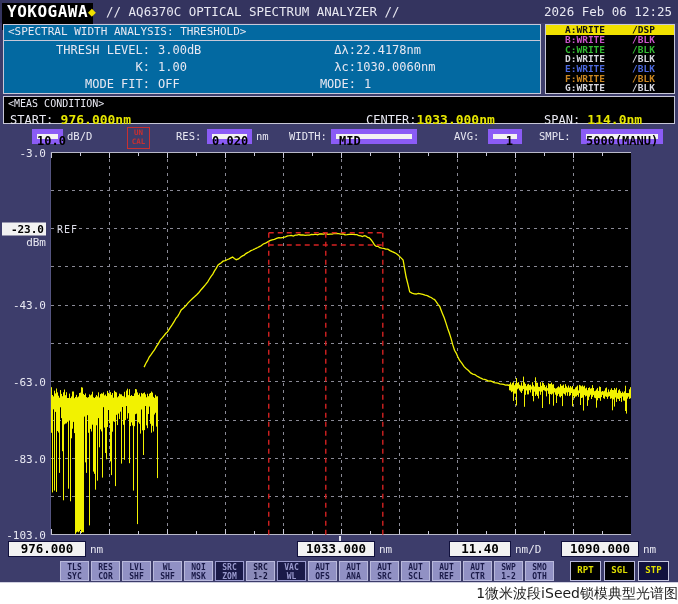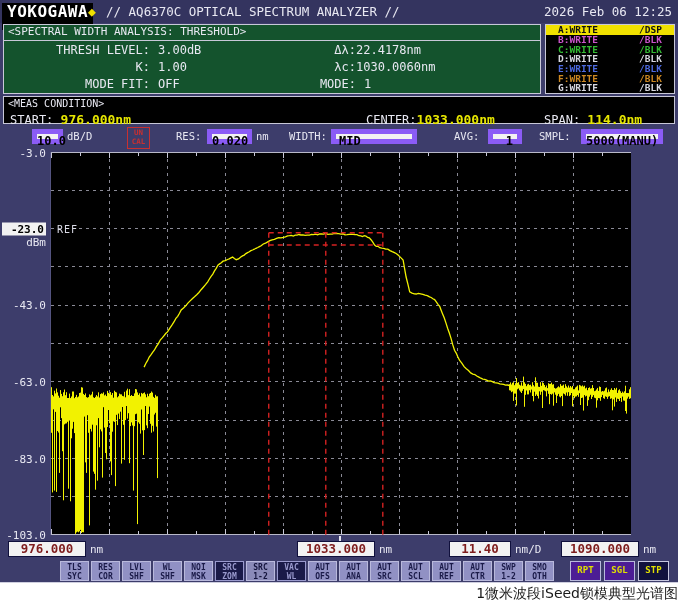--- a/index.html
+++ b/index.html
@@ -7,32 +7,32 @@
   #screen{position:absolute;left:0;top:0;width:678px;height:583px;background:#3d3d6b;border-bottom:1px solid #cfcfdf;box-sizing:border-box;}
 
   
   #titlebar{position:absolute;left:0;top:0;width:100%;height:23px;background:#34345f;}
   #logo{position:absolute;left:2px;top:3px;height:27px;line-height:17px;background:#000;color:#fff;font-weight:bold;font-size:16px;padding:0 5px;letter-spacing:.5px;}
   #logo-diamond{position:absolute;left:88px;top:3px;color:#f0e000;font-size:13px;line-height:17px;}
   #sys-title{position:absolute;left:106px;top:4px;color:#e8e8f2;font-size:12.5px;white-space:nowrap;}
   #datetime{position:absolute;right:6px;top:4px;color:#e8e8f2;font-size:12.5px;white-space:nowrap;}
 
   
-  #analysis{position:absolute;left:3px;top:24px;width:538px;height:70px;background:#14532d;border:1px solid #c8c8d8;box-sizing:border-box;}
+  #analysis{position:absolute;left:3px;top:24px;width:538px;height:70px;background:#0369a1;border:1px solid #c8c8d8;box-sizing:border-box;}
   #analysis-title{height:15px;line-height:14px;color:#e8e8f2;font-size:11px;padding-left:4px;border-bottom:1px solid #c8c8d8;white-space:nowrap;}
   #analysis-rows{padding-top:1px;}
   .arow{display:grid;grid-template-columns:146px 112px 94px 142px;height:17px;line-height:17px;color:#e8e8f2;font-size:12px;white-space:nowrap;}
   .arow .l1,.arow .l2{text-align:right;}
   .arow .v1{text-align:left;padding-left:8px;}
   .arow .v2{padding-right:16px;}
   .arow:last-child .v2{text-align:left;padding-left:8px;padding-right:0;}
 
   
   #traces{position:absolute;left:545px;top:24px;width:130px;height:70px;background:#000;border:1px solid #c8c8d8;box-sizing:border-box;display:flex;flex-direction:column;}
-  .trow{flex:1;display:flex;justify-content:space-between;align-items:center;font-size:9.5px;line-height:9.5px;padding:0 12px;font-weight:bold;white-space:nowrap;}
+  .trow{flex:1;display:flex;justify-content:space-between;align-items:center;font-size:9.5px;line-height:9.5px;padding:0 19px;font-weight:bold;white-space:nowrap;}
 
   
   #meas{position:absolute;left:3px;top:96px;width:672px;height:28px;background:#000;border:1px solid #c8c8d8;box-sizing:border-box;}
   #meas-title{position:absolute;left:4px;top:1px;color:#e8e8f2;font-size:10px;}
   .mfield{position:absolute;top:12px;white-space:nowrap;}
   .mfield .mlabel{color:#e8e8f2;font-size:12px;}
   .mfield .mvalue{color:#e6e600;font-size:13px;font-weight:bold;}
   #mf0{left:6px;} #mf1{left:194px;} #mf2{left:362px;} #mf3{left:540px;}
 
   
@@ -61,36 +61,36 @@
   .trace-noise{stroke:#f2f200;stroke-width:1;fill:none;}
   .trace-line{stroke:#f2f200;stroke-width:1.3;fill:none;}
   .mark{stroke:#d42222;stroke-width:1.4;stroke-dasharray:5 4;fill:none;}
   #ref-label{position:absolute;left:6px;top:77px;transform:translateY(-50%);color:#dcdce8;font-size:10px;letter-spacing:1px;}
   .ylabel{position:absolute;width:46px;text-align:right;color:#e8e8f2;font-size:11px;transform:translateY(-50%);white-space:nowrap;}
   #yl0{left:0;top:153px;} #yl1{left:2px;top:229px;background:#f2f2f2;color:#000;width:40px;padding:0 2px;font-weight:bold;}
   #yunit{left:0;top:242px;} #yl2{left:0;top:305px;} #yl3{left:0;top:382px;} #yl4{left:0;top:459px;} #yl5{left:0;top:535px;}
   #center-tick{position:absolute;left:339px;top:536px;width:2px;height:5px;background:#e8e8f2;}
 
   
-  .xbox{position:absolute;top:541px;height:16px;line-height:14px;background:#f2f2f2;color:#7f1d1d;border:1px solid #10103c;box-sizing:border-box;font-size:12.5px;font-weight:bold;text-align:center;}
+  .xbox{position:absolute;top:541px;height:16px;line-height:14px;background:#f2f2f2;color:#000000;border:1px solid #10103c;box-sizing:border-box;font-size:12.5px;font-weight:bold;text-align:center;}
   .xunit{position:absolute;top:543px;color:#e8e8f2;font-size:11px;}
   #xb-start{left:8px;width:78px;}  #xu-start{left:90px;}
   #xb-center{left:297px;width:78px;} #xu-center{left:379px;}
   #xb-div{left:449px;width:62px;} #xu-div{left:515px;}
   #xb-stop{left:561px;width:78px;} #xu-stop{left:643px;}
 
   
   #softkeys{position:absolute;left:60px;top:561px;display:flex;gap:2px;}
   #sweepkeys{position:absolute;left:570px;top:561px;display:flex;gap:3px;}
   .skey{width:29px;height:20px;box-sizing:border-box;font-size:8px;font-weight:bold;line-height:8.5px;text-align:center;padding-top:2px;white-space:pre;cursor:default;}
   .skey.light{background:#9191c4;color:#1a1a48;border:1px solid #b9b9dc;}
   .skey.medium{background:#8a8ab8;color:#14143c;border:1px solid #b9b9dc;}
   .skey.dark{background:#1a1a48;color:#9a9ace;border:1px solid #9a9ace;}
   .skey.big{width:31px;font-size:9px;line-height:15px;padding-top:1px;}
-  .skey.yellow-light{background:#4c1d95;color:#e0e000;border:1px solid #b9b9dc;}
+  .skey.yellow-light{background:#000000;color:#e0e000;border:1px solid #b9b9dc;}
   .skey.yellow-dark{background:#12123e;color:#e0e000;border:1px solid #c8c8e0;}
 
   
   #caption{position:absolute;left:0;top:583px;width:678px;height:21px;background:#fff;color:#1a1a1a;
            font-family:"DejaVu Sans","Liberation Sans",sans-serif;font-size:14px;line-height:20px;text-align:right;}
 </style>
 </head>
 <body>
 
 <div id="stage">

